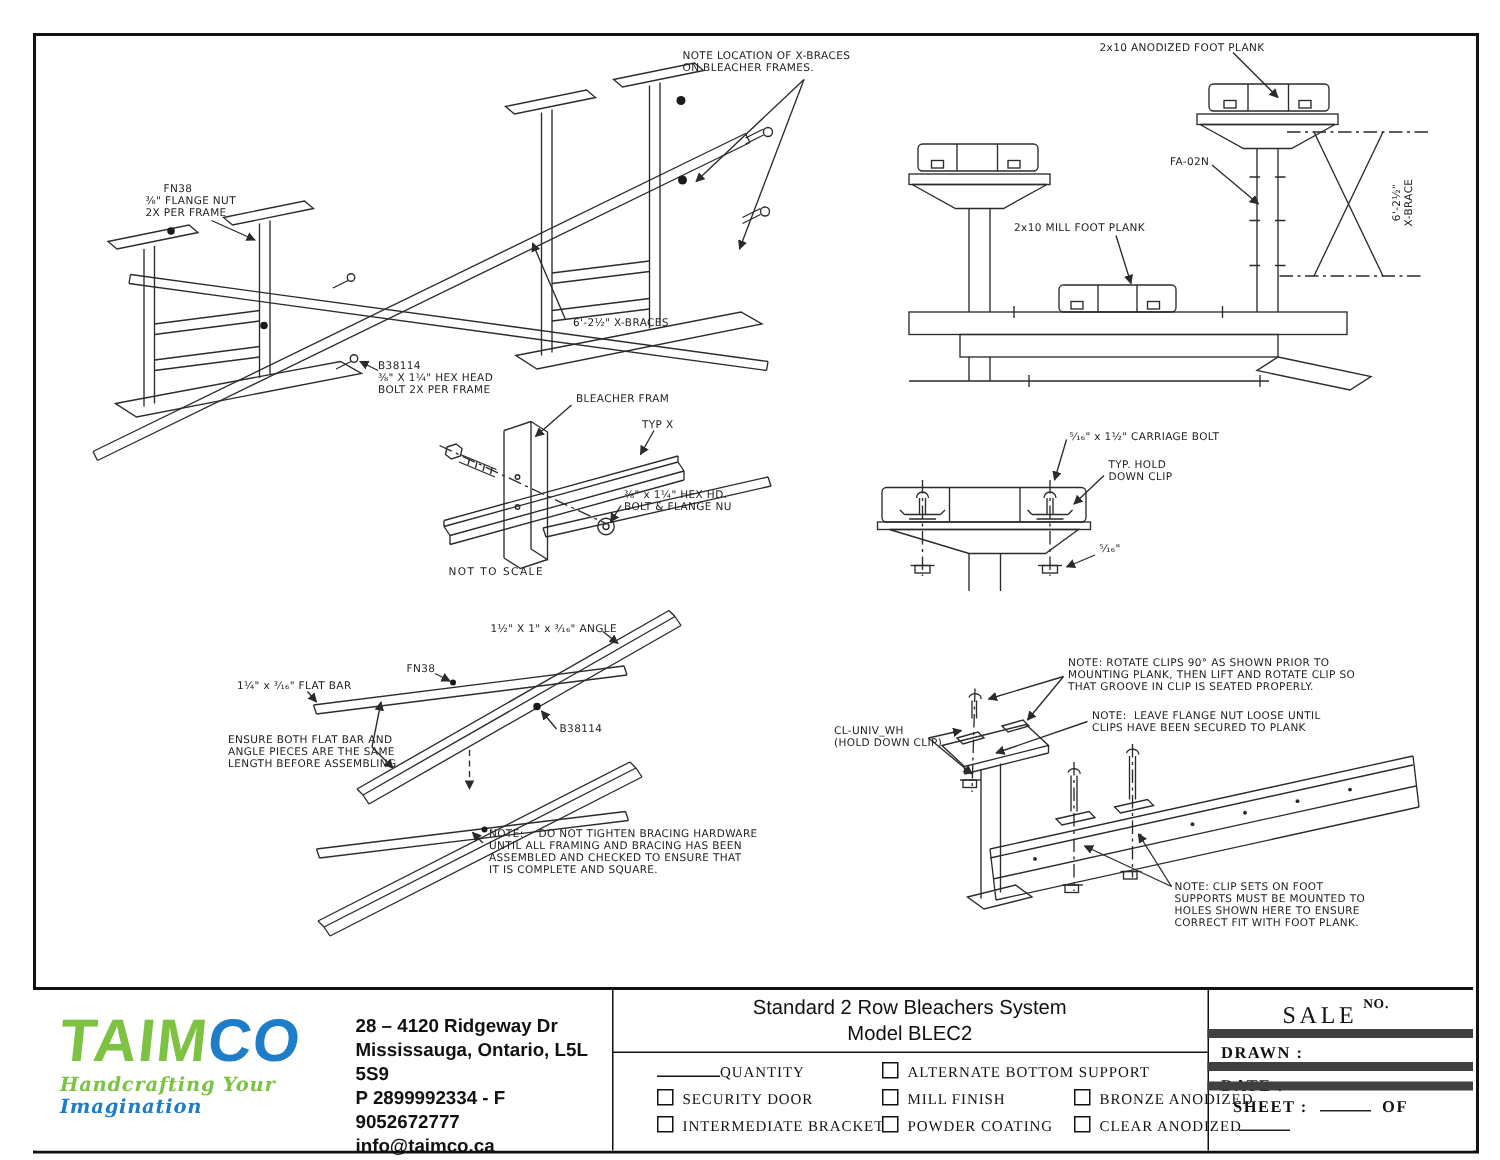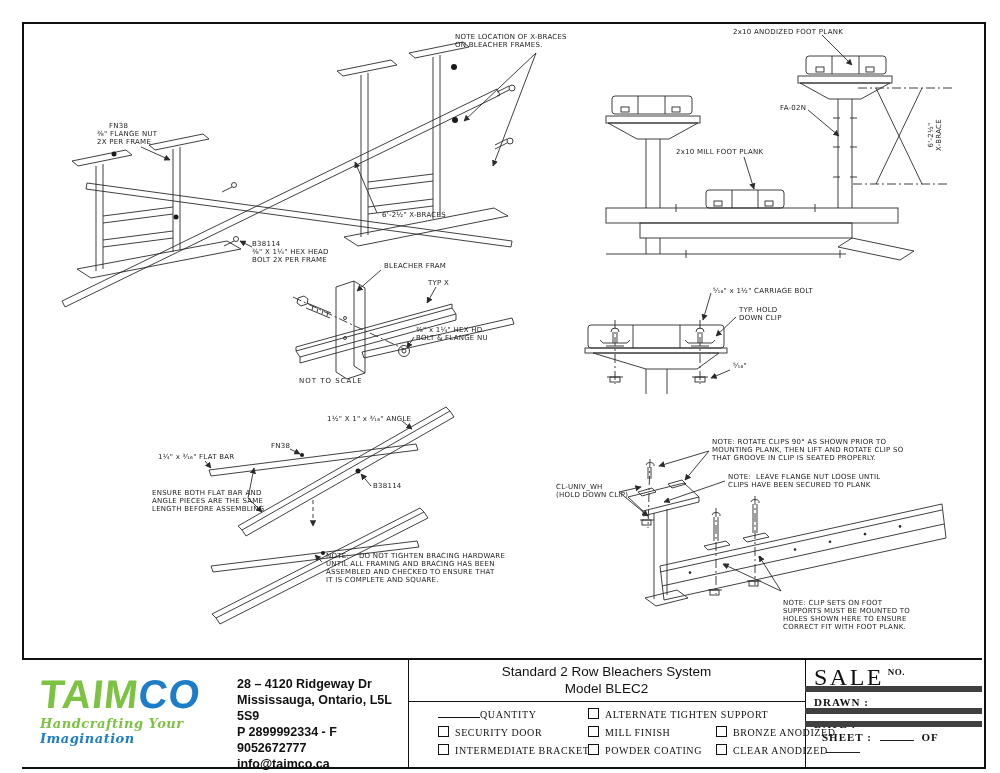--- a/index.html
+++ b/index.html
@@ -23,21 +23,21 @@
   .tb-mid{position:absolute;left:386px;top:0;width:397px;height:86px;}
   .tb-title{position:absolute;left:0;top:3px;width:397px;text-align:center;
         font-family:"Liberation Sans",sans-serif;font-size:13.5px;line-height:17px;color:#111;}
   .tb-midline{position:absolute;left:0;top:41px;width:397px;border-top:1.5px solid #111;}
   .opt{position:absolute;font-family:"Liberation Serif",serif;font-size:10px;letter-spacing:.6px;color:#111;white-space:nowrap;}
   .cb{display:inline-block;width:9px;height:9px;border:1.2px solid #111;vertical-align:-1px;margin-right:6px;background:#fff;}
   .blank{display:inline-block;width:42px;border-bottom:1px solid #111;height:9px;}
   .tb-right{position:absolute;left:783px;top:0;width:177px;height:107px;font-family:"Liberation Serif",serif;color:#111;}
   .tr-row{position:absolute;left:0;width:177px;border-top:6px solid #404040;box-sizing:border-box;padding:4px 0 0 9px;
           font-weight:bold;font-size:11px;letter-spacing:1px;}
-  .sale{font-size:24px;letter-spacing:2.5px;font-weight:normal;}
+  .sale{font-size:16px;letter-spacing:2.5px;font-weight:normal;margin-left:41px;}
   .saleno{font-size:9px;vertical-align:10px;letter-spacing:.5px;font-weight:bold;}
   .blankline{display:inline-block;width:34px;border-bottom:1px solid #222;height:9px;margin:0 4px;}
 </style>
 </head>
 <body>
 
 <div class="stage">
   <div class="border"></div>
 
   <svg class="art" width="1000" height="773" viewBox="0 0 1000 773">
@@ -332,21 +332,21 @@
     <div class="ln">THAT GROOVE IN CLIP IS SEATED PROPERLY.</div>
   </div>
   <div class="lbl" style="left:728px;top:473px;">
     <div class="ln">NOTE:&nbsp; LEAVE FLANGE NUT LOOSE UNTIL</div>
     <div class="ln">CLIPS HAVE BEEN SECURED TO PLANK</div>
   </div>
   <div class="lbl" style="left:556px;top:483px;width:60px;">
     <div class="ln">CL-UNIV_WH</div>
     <div class="ln">(HOLD DOWN CLIP)</div>
   </div>
-  <div class="lbl" style="left:783px;top:599px;">
+  <div class="lbl" style="left:783px;top:587px;">
     <div class="ln">NOTE: CLIP SETS ON FOOT</div>
     <div class="ln">SUPPORTS MUST BE MOUNTED TO</div>
     <div class="ln">HOLES SHOWN HERE TO ENSURE</div>
     <div class="ln">CORRECT FIT WITH FOOT PLANK.</div>
   </div>
 
   <div class="tb">
     <div class="vline" style="left:386px;"></div>
     <div class="vline" style="left:783px;"></div>
 
@@ -377,21 +377,21 @@
       <div class="opt" style="left:30px;top:48px;">
         <span class="blank"></span><span>QUANTITY</span>
       </div>
       <div class="opt" style="left:30px;top:66px;">
         <span class="cb"></span><span>SECURITY DOOR</span>
       </div>
       <div class="opt" style="left:30px;top:84px;">
         <span class="cb"></span><span>INTERMEDIATE BRACKET</span>
       </div>
       <div class="opt" style="left:180px;top:48px;">
-        <span class="cb"></span><span>ALTERNATE TIGHTEN SUPPORT</span>
+        <span class="cb"></span><span>ALTERNATE BOTTOM SUPPORT</span>
       </div>
       <div class="opt" style="left:180px;top:66px;font-family:Liberation Serif, serif;">
         <span class="cb"></span><span>MILL FINISH</span>
       </div>
       <div class="opt" style="left:180px;top:84px;">
         <span class="cb"></span><span>POWDER COATING</span>
       </div>
       <div class="opt" style="left:308px;top:66px;">
         <span class="cb"></span><span>BRONZE ANODIZED</span>
       </div>

